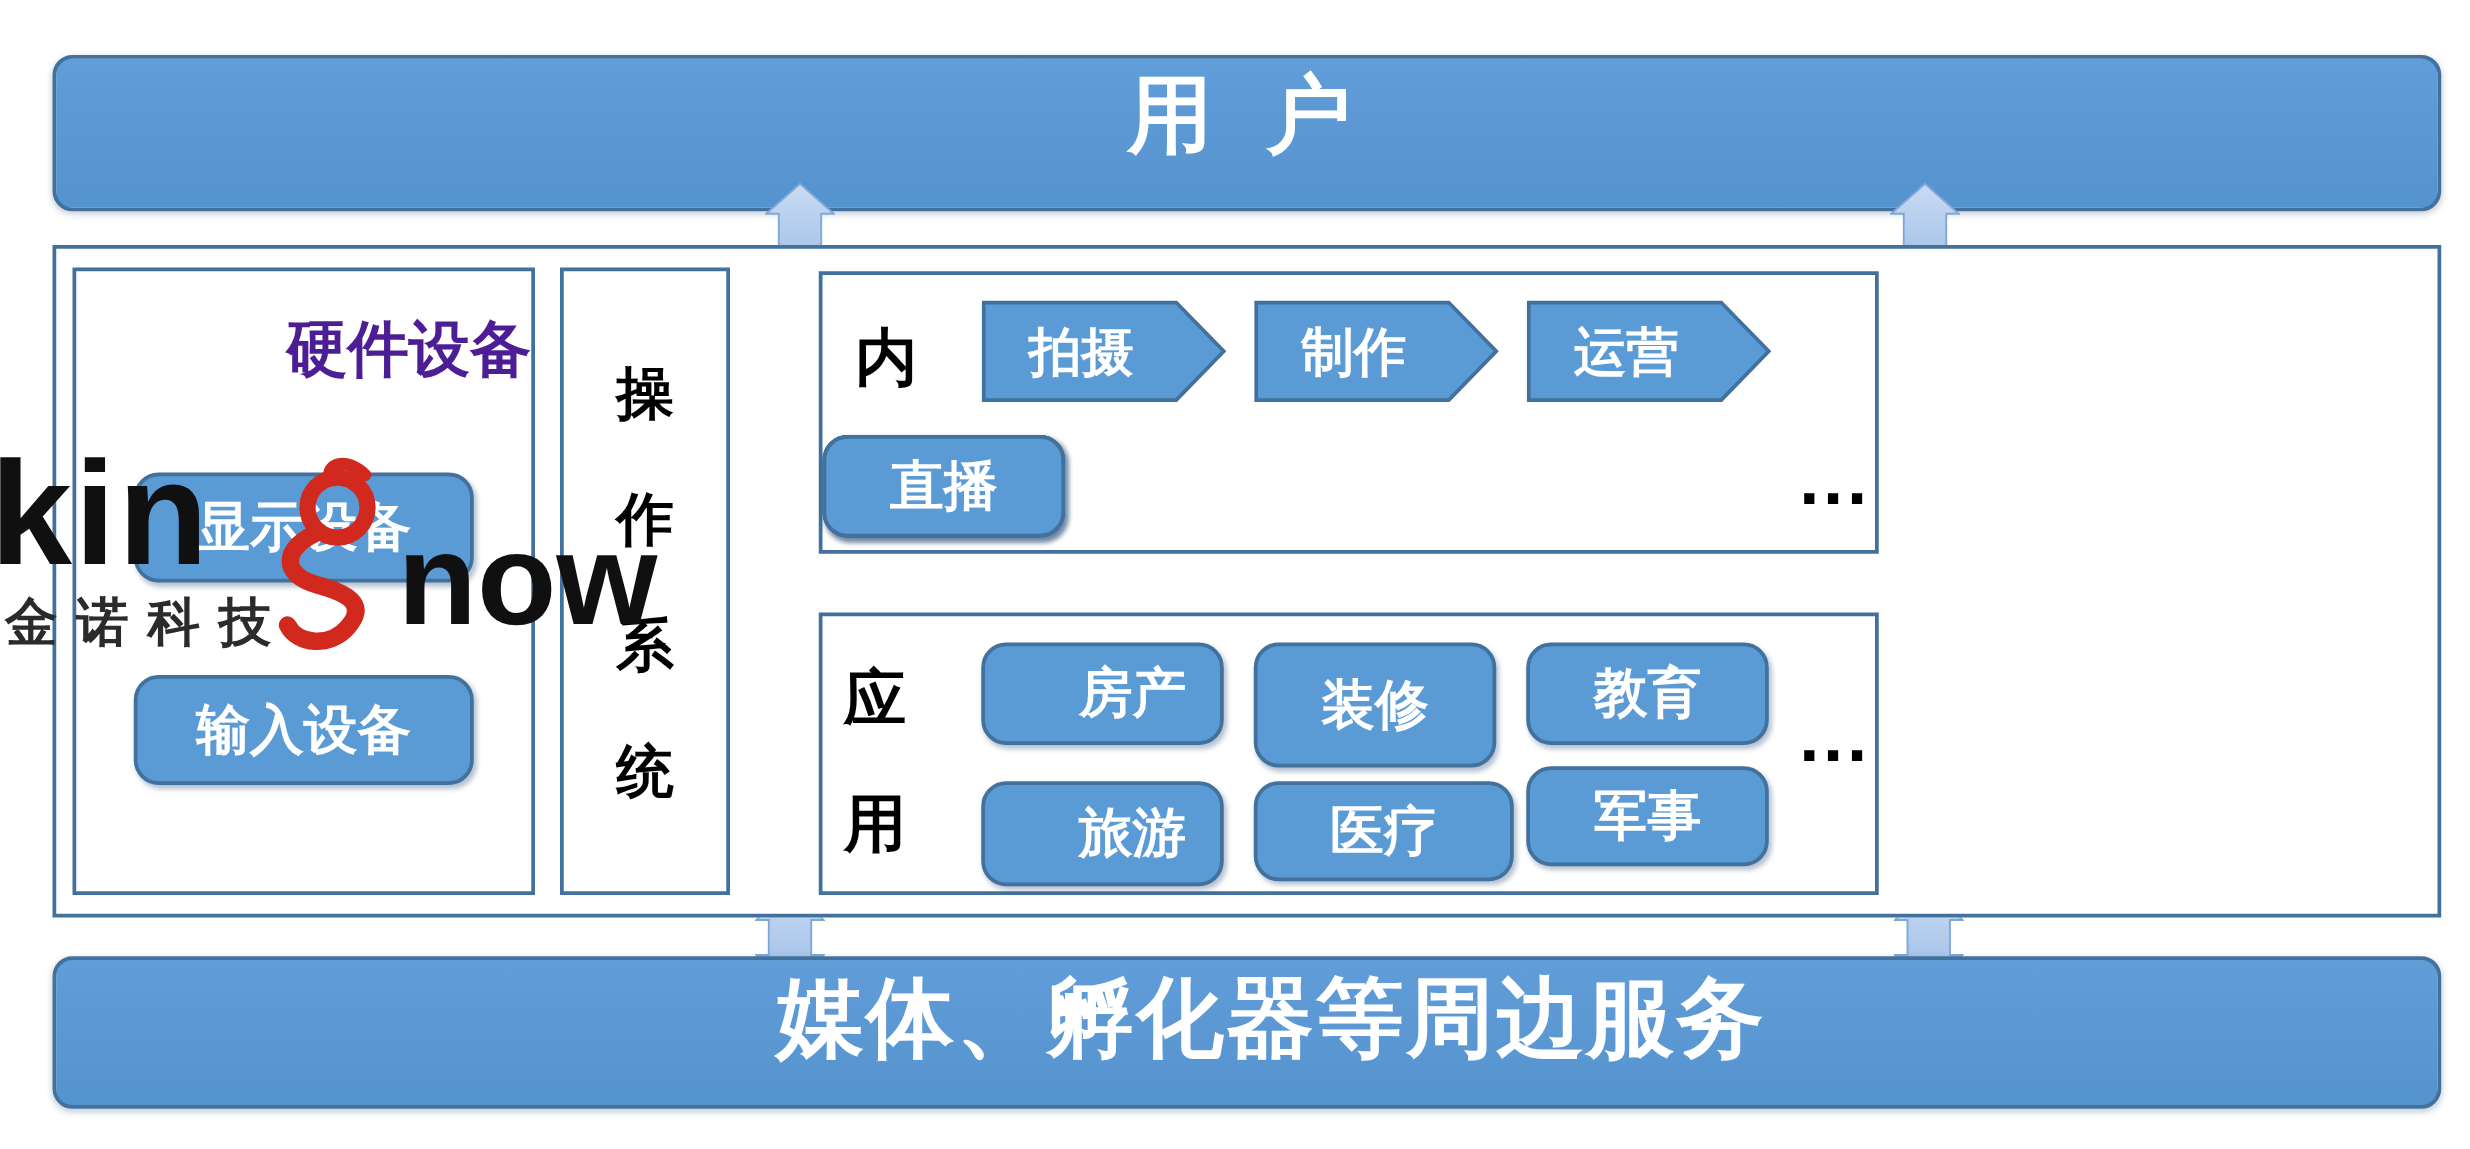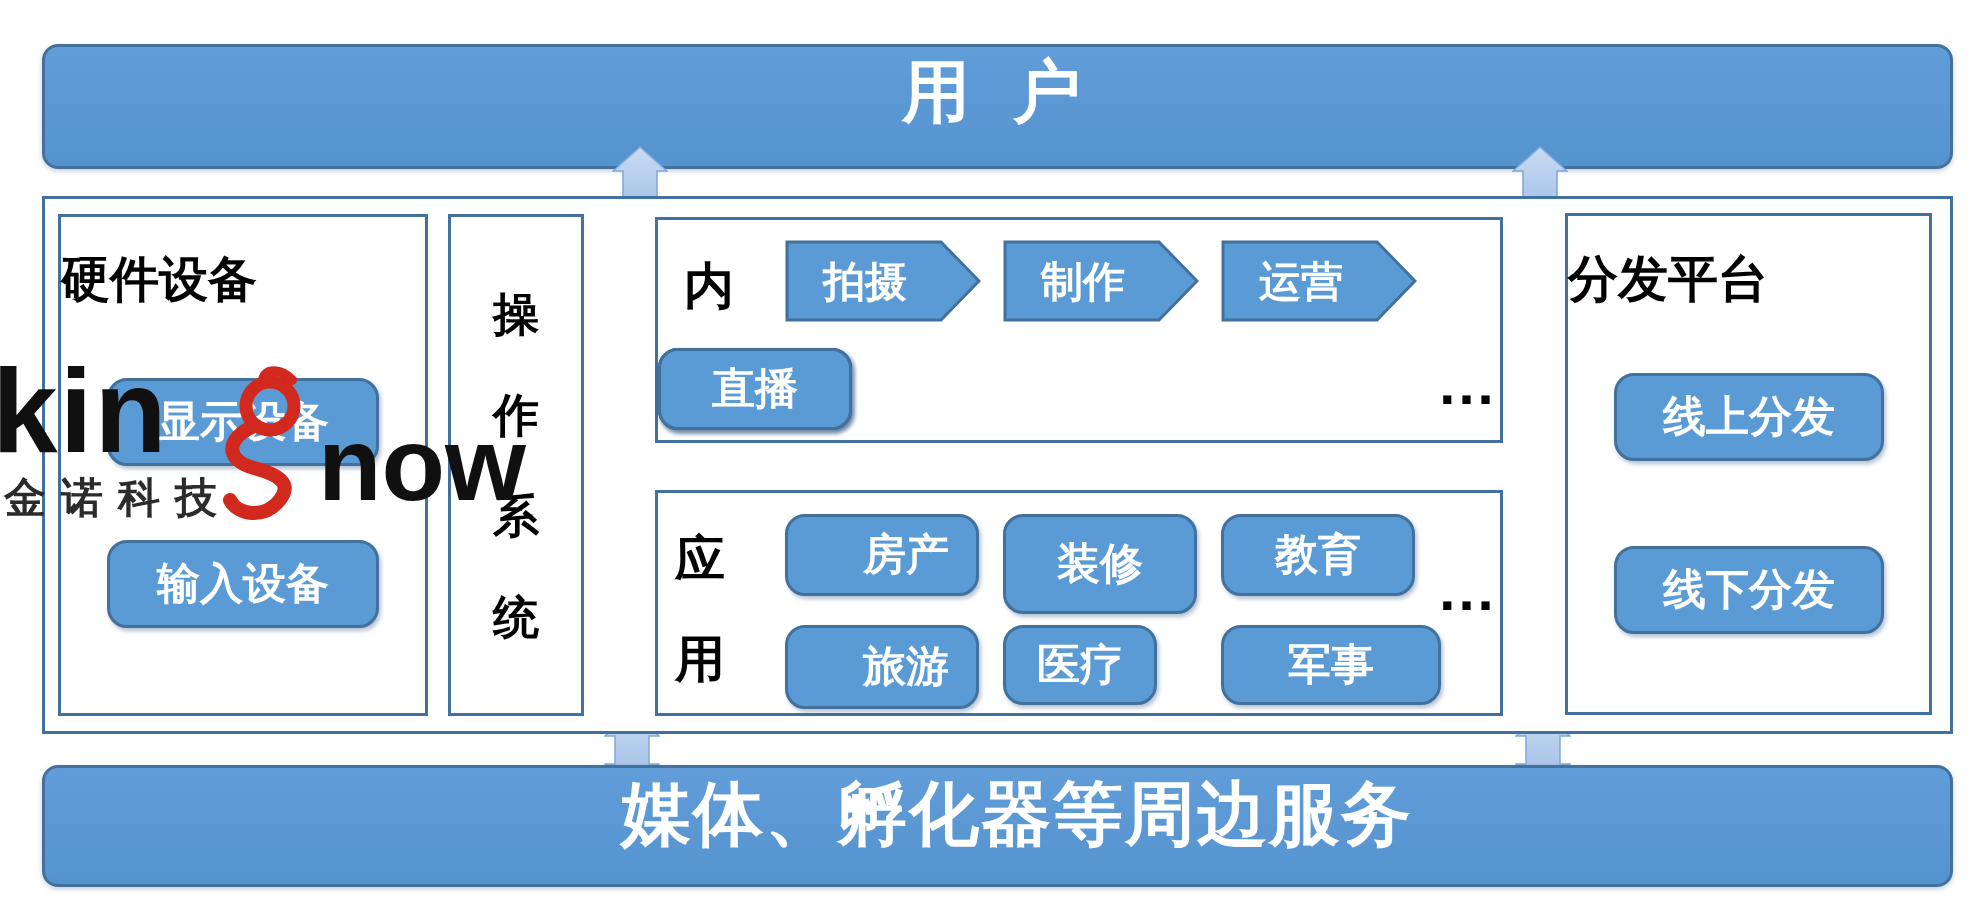--- a/index.html
+++ b/index.html
@@ -20,21 +20,21 @@
   .banner.bottom{top:765px;height:122px;font-size:70px;letter-spacing:2px;padding-left:39px;}
   
   .frame{position:absolute;background:#ffffff;border:3px solid #41719C;box-sizing:border-box;}
   .mid{left:42px;top:196px;width:1911px;height:538px;}
   .hw{left:58px;top:214px;width:370px;height:502px;}
   .os{left:448px;top:214px;width:136px;height:502px;display:flex;flex-direction:column;align-items:center;justify-content:center;gap:55px;}
   .content{left:655px;top:217px;width:848px;height:226px;}
   .app{left:655px;top:490px;width:848px;height:226px;}
   .dist{left:1565px;top:213px;width:367px;height:502px;}
   
-  .boxtitle{position:absolute;left:0;right:0;text-align:left;color:#000000;font-weight:600;}
+  .boxtitle{position:absolute;left:0;right:0;text-align:right;color:#4c1d95;font-weight:600;}
   .hw .boxtitle{top:30px;font-size:49px;}
   .dist .boxtitle{top:30px;font-size:50px;}
   .vchar{color:#000;font-weight:600;font-size:46px;line-height:1;}
   .grouplabel{position:absolute;display:flex;flex-direction:column;color:#000;font-weight:600;font-size:50px;line-height:1;}
   .content .grouplabel{left:26px;top:41px;gap:57px;}
   .app .grouplabel{left:17px;top:41px;gap:50px;}
   
   .chip{
     position:absolute;background:#5B9BD5;border:3px solid #41719C;border-radius:20px;
     display:flex;align-items:center;justify-content:center;color:#fff;
@@ -147,38 +147,29 @@
     </div>
     <div class="chip c2" style="top:21px;width:194px;height:100px">
       <span>装修</span>
     </div>
     <div class="chip c3" style="top:21px;width:194px;height:82px">
       <span>教育</span>
     </div>
     <div class="chip c1" style="top:132px;width:194px;height:84px">
       <span>旅游</span>
     </div>
-    <div class="chip c2" style="top:132px;width:154px;height:80px">
+    <div class="chip c2" style="top:132px;width:208px;height:80px">
       <span>医疗</span>
     </div>
-    <div class="chip c3" style="top:132px;width:220px;height:80px">
+    <div class="chip c3" style="top:120px;width:194px;height:80px">
       <span>军事</span>
     </div>
     <div class="dots" style="left:770px;top:68px">...</div>
   </div>
 
-  <div class="frame dist">
-    <div class="boxtitle">分发平台</div>
-    <div class="chip" style="top:157px;width:270px">
-      <span>线上分发</span>
-    </div>
-    <div class="chip" style="top:330px;width:270px">
-      <span>线下分发</span>
-    </div>
-  </div>
 
   <div class="banner bottom">
     <span>媒体、孵化器等周边服务</span>
   </div>
 
   <div class="wm kin">kin</div>
   <svg class="wm sglyph" width="110" height="166">
     <circle cx="62" cy="48" r="24" fill="none" stroke="#D2291E" stroke-width="13"></circle>
     <path d="M84,22 C70,8 52,12 56,26" fill="none" stroke="#D2291E" stroke-width="10" stroke-linecap="round"></path>
     <path d="M46,68 C18,80 16,102 46,110 C76,118 84,128 70,144 C56,160 30,158 22,142" fill="none" stroke="#D2291E" stroke-width="14" stroke-linecap="round"></path>

